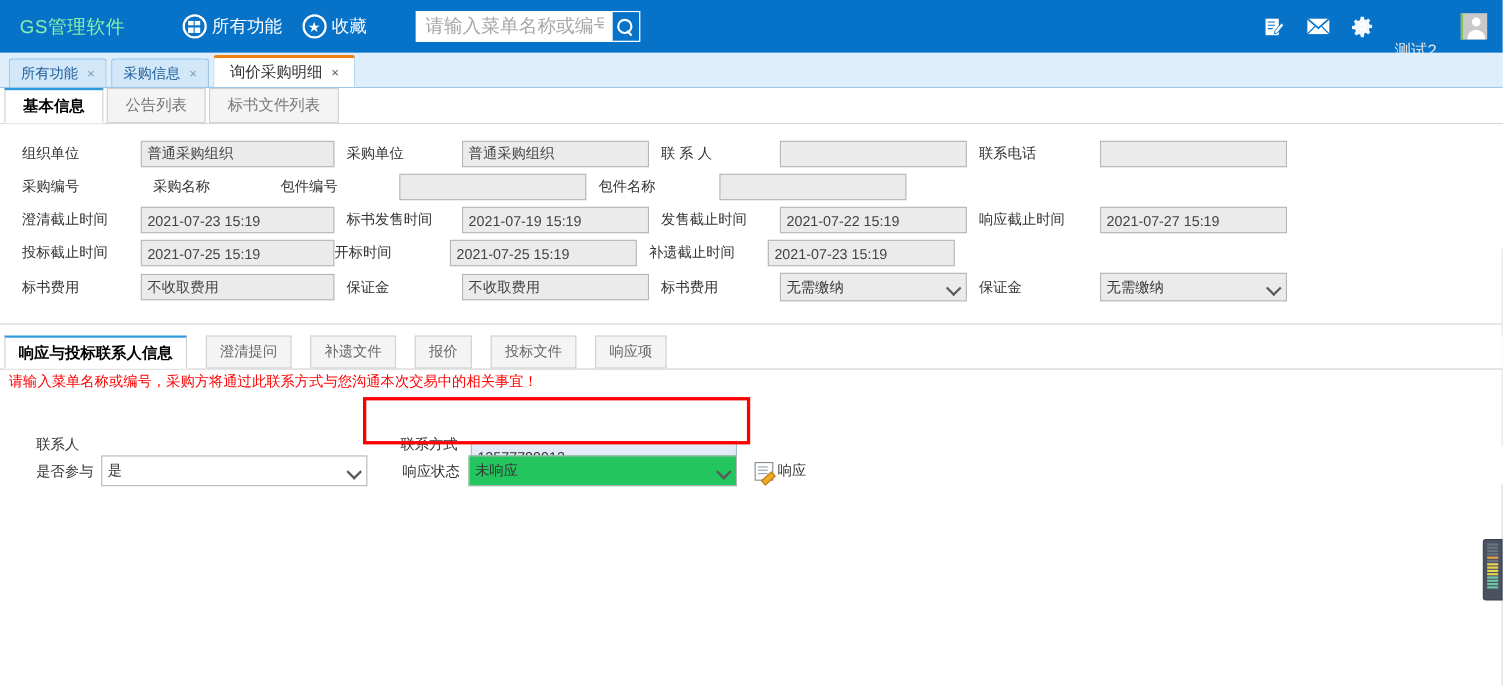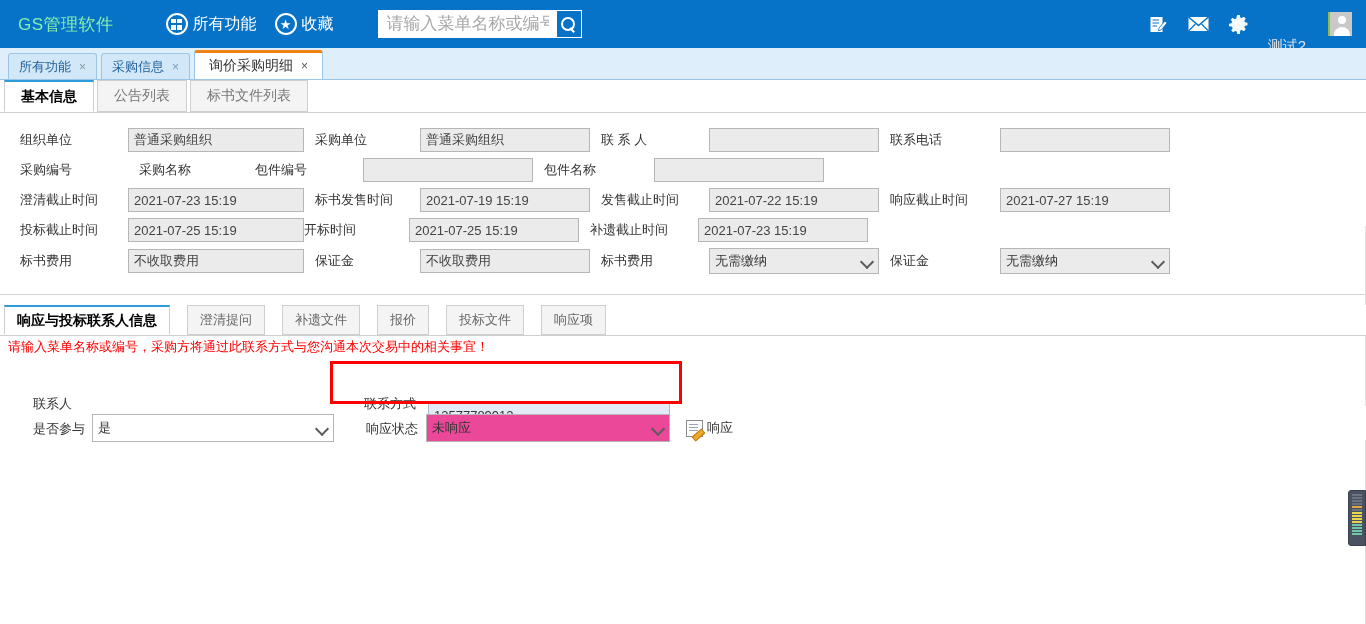--- a/index.html
+++ b/index.html
@@ -267,21 +267,21 @@
     white-space: nowrap; overflow: hidden; margin-top: 12px;
   }
   .wt-select {
     height: 28px; background: #ffffff;
     border: 1px solid #b6b6b6;
     font-size: 13px; color: #333;
     padding: 0 5px; display: flex; align-items: center; justify-content: space-between;
     cursor: pointer; white-space: nowrap;
   }
   .gr-select {
-    height: 28px; background: #ec4899;
+    height: 28px; background: #22c55e;
     border: 1px solid #b6b6b6;
     font-size: 13px; color: #333;
     padding: 0 5px; display: flex; align-items: center; justify-content: space-between;
     cursor: pointer; white-space: nowrap;
   }
 
   .respond-btn {
     position: absolute; left: 686px; top: 419px;
     display: flex; align-items: center; gap: 4px;
     cursor: pointer; font-size: 13px; color: #333;

